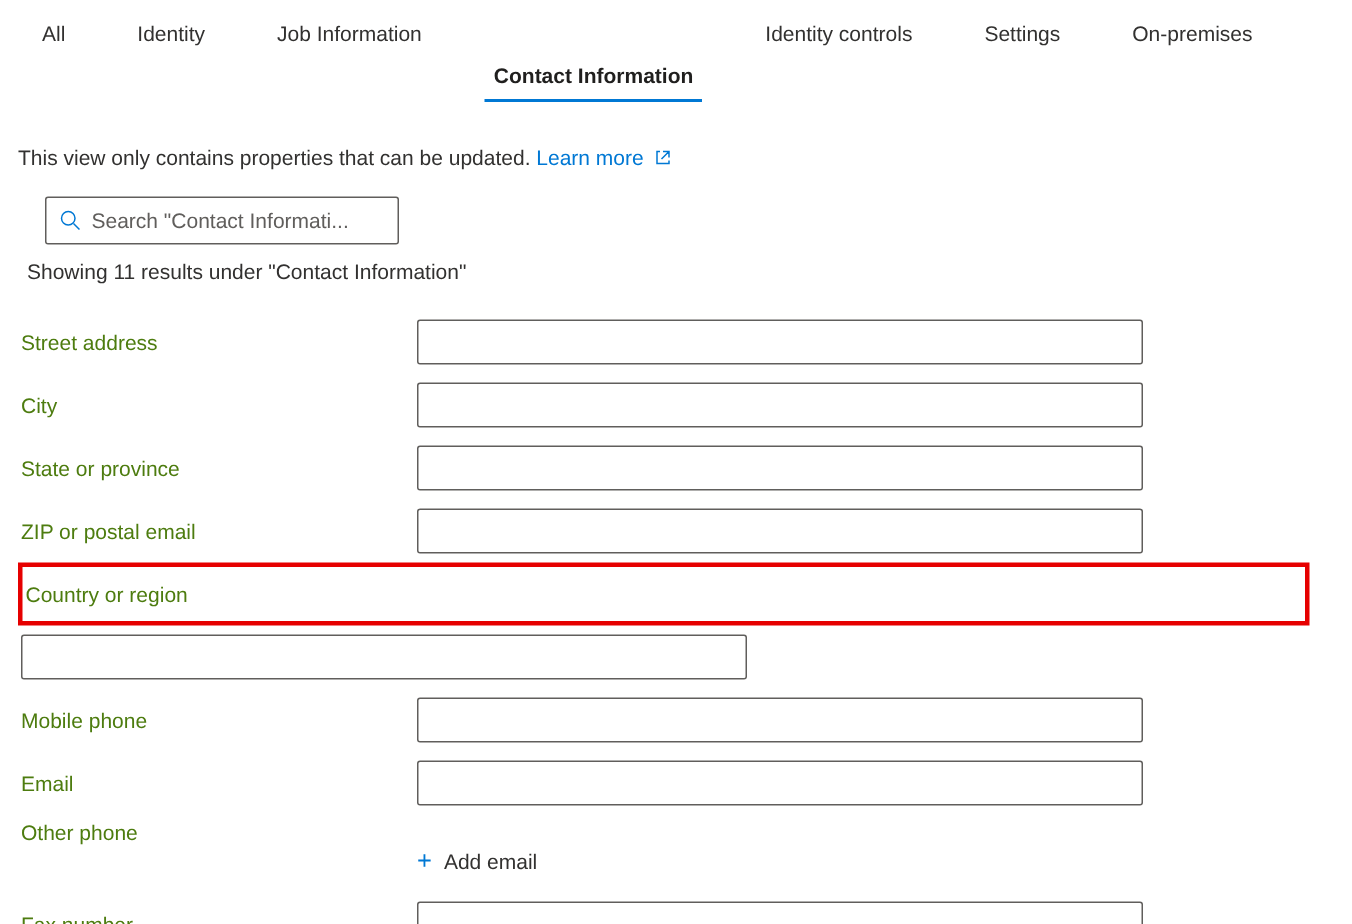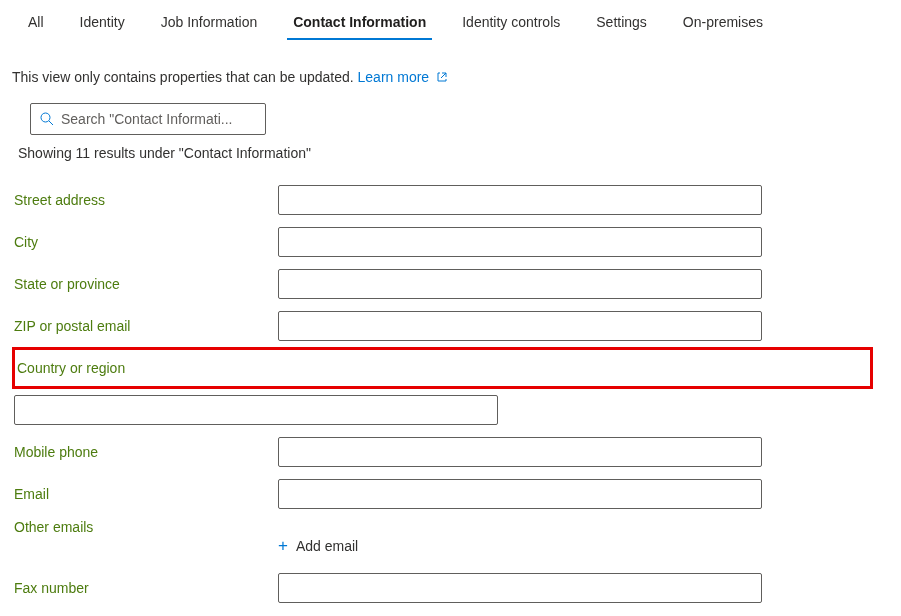--- a/index.html
+++ b/index.html
@@ -7,34 +7,35 @@
       font-family: "Segoe UI", -apple-system, BlinkMacSystemFont, sans-serif;
       font-size: 14px;
       color: #323130;
       background: #fff;
       width: 901px;
       height: 616px;
       overflow: hidden;
     }
     .tabs {
       display: flex;
-      gap: 4px;
+      gap: 16px;
       padding: 8px 12px 0 12px;
       border-bottom: 1px solid transparent;
     }
     .tab {
       padding: 6px 16px 10px 16px;
       cursor: pointer;
       color: #323130;
       font-size: 14px;
       position: relative;
     }
     .tab.active {
       font-weight: 600;
       color: #201f1e;
+      margin-top: 28px;
     }
     .tab.active::after {
       content: "";
       position: absolute;
       left: 10px;
       right: 10px;
       bottom: 0;
       height: 2px;
       background: #0078d4;
     }
@@ -211,21 +212,21 @@
       <div class="form-label">Mobile phone</div>
       <div class="form-input-cell"><input class="form-input" type="text" value="" style=""></div>
     </div>
 
     <div class="form-row">
       <div class="form-label">Email</div>
       <div class="form-input-cell"><input class="form-input" type="text" value="" style=""></div>
     </div>
 
     <div class="form-row" style="min-height:52px;">
-      <div class="form-label" style="align-self:flex-start; padding-top:4px;">Other emails</div>
+      <div class="form-label" style="align-self:flex-start; padding-top:4px;">Other phone</div>
       <div class="form-input-cell" style="padding-top:10px;">
         <button class="add-email-btn">
           <span class="plus">+</span>
           <span>Add email</span>
         </button>
       </div>
     </div>
 
     <div class="form-row">
       <div class="form-label">Fax number</div>

